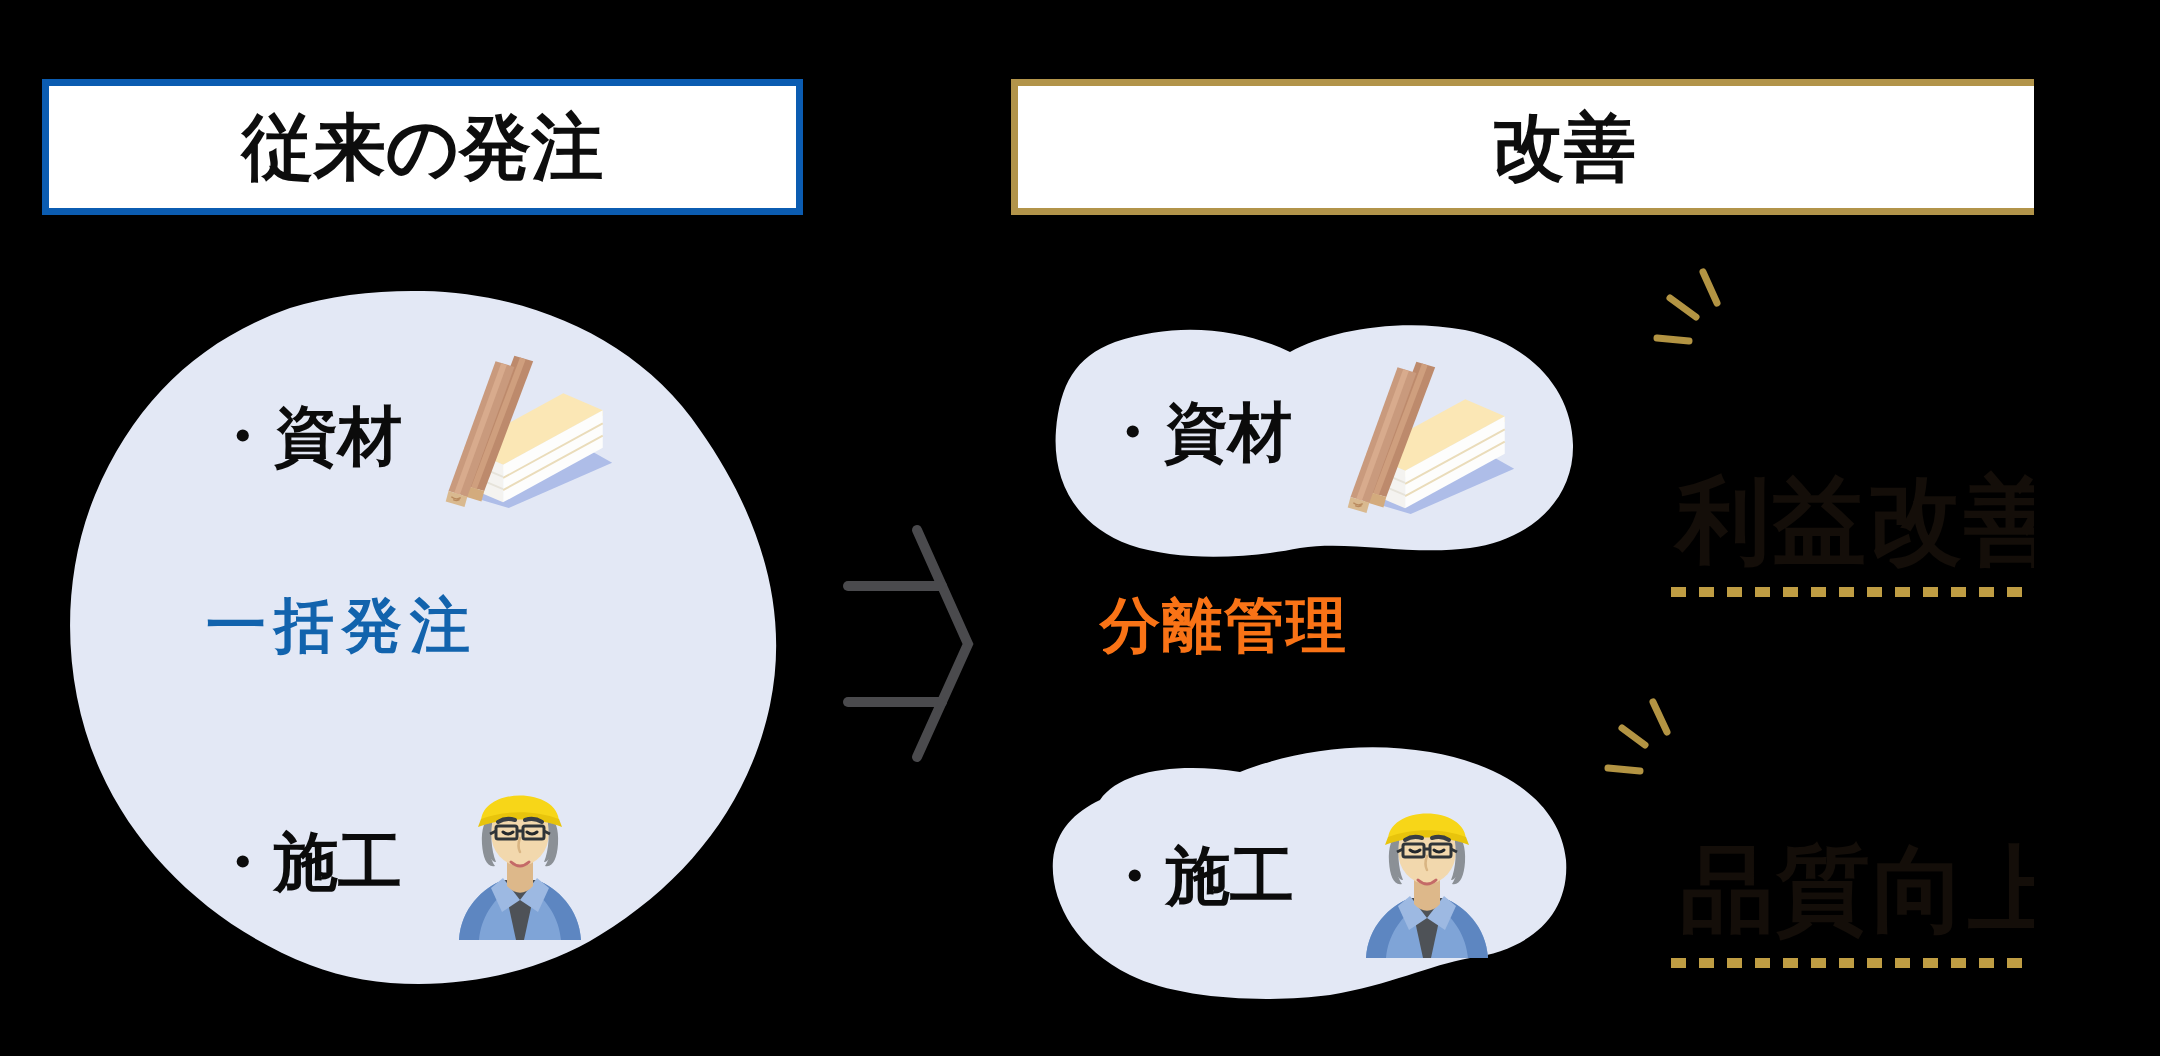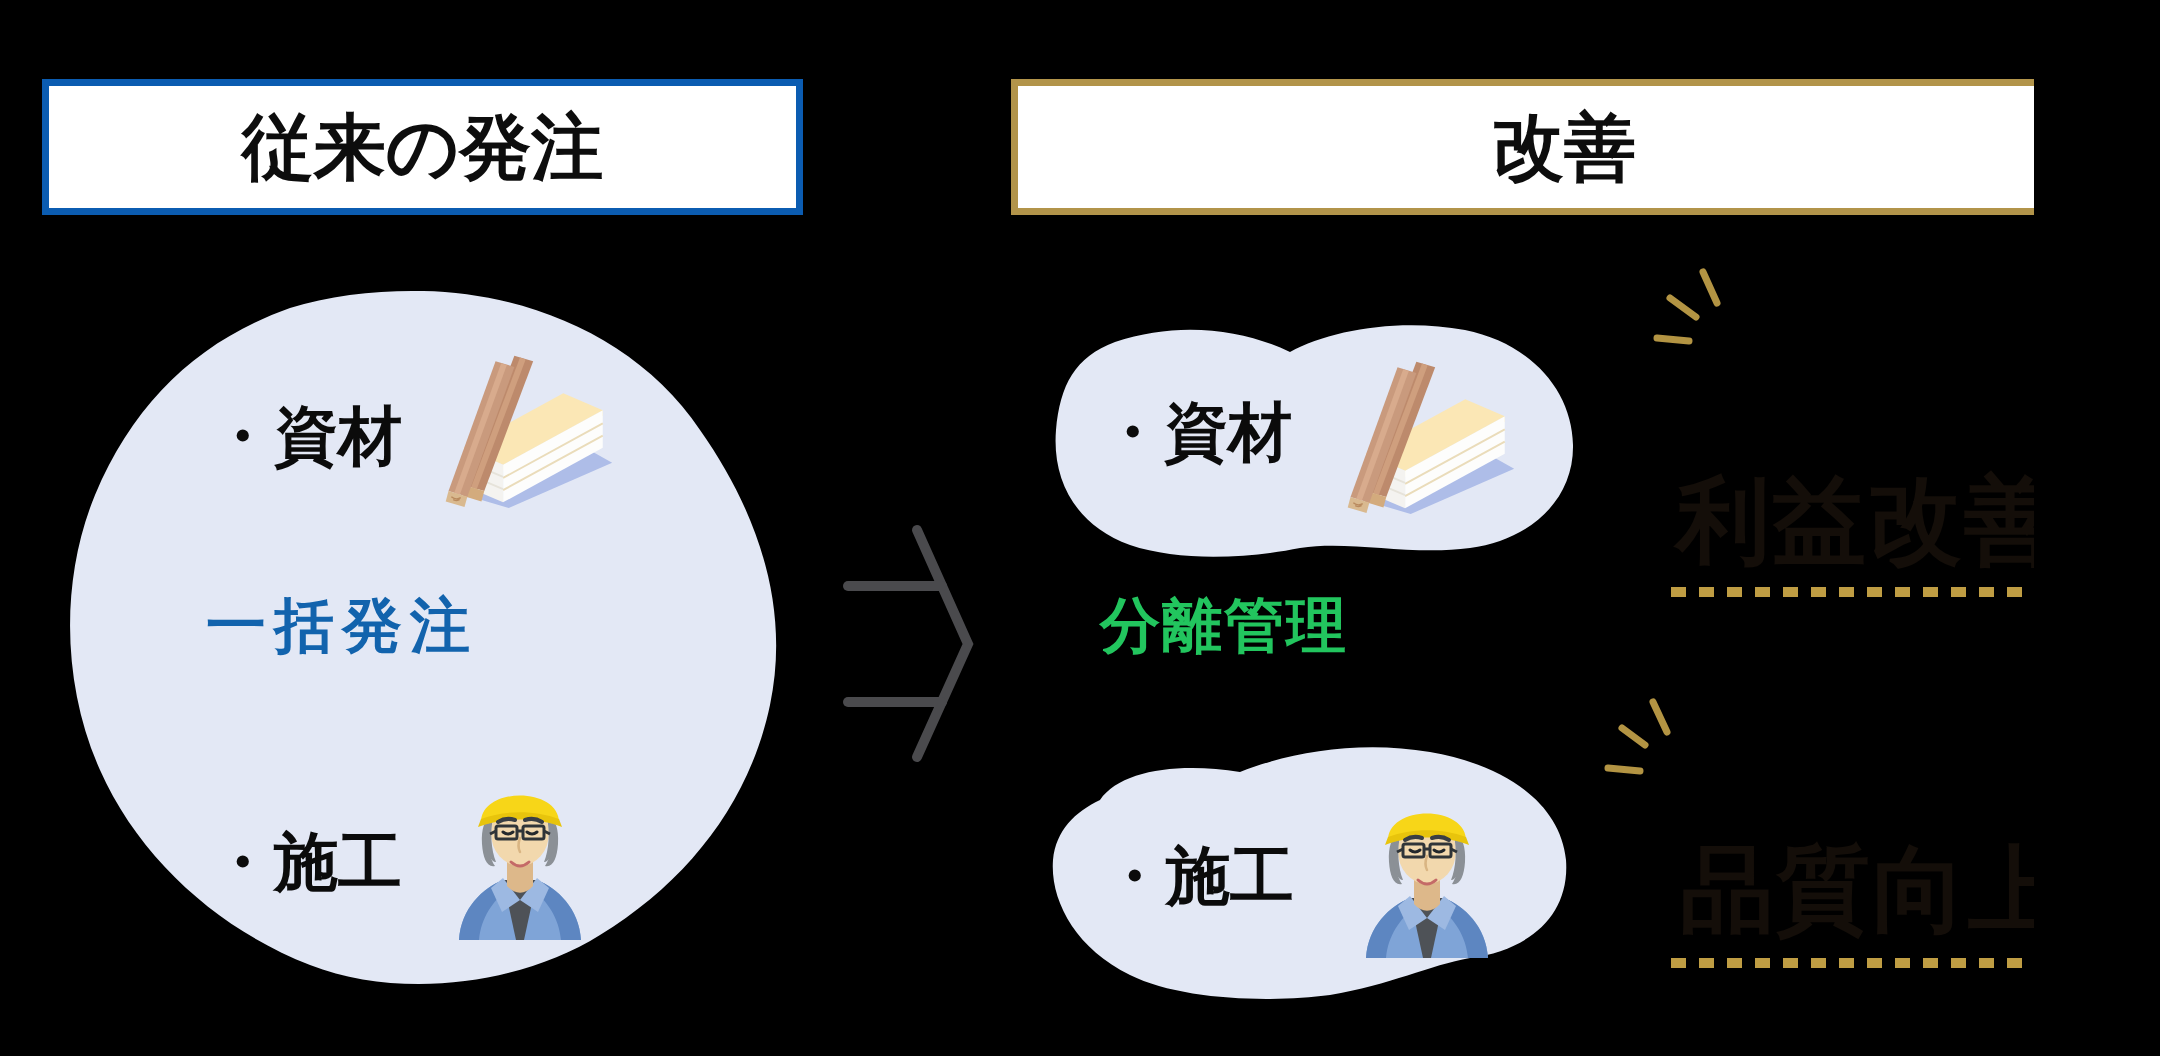--- a/index.html
+++ b/index.html
@@ -17,21 +17,21 @@
   .hdr-before{left:42px;width:761px;border:7px solid #0b5cb1;}
   .hdr-after{left:1011px;width:1106px;border:7px solid #b2944a;}
   .txt{position:absolute;z-index:3;line-height:1;white-space:nowrap;}
   .item{font-size:64px;font-weight:600;color:#0b0b0b;}
   .item-before-material{left:210px;top:404px;}
   .item-before-construction{left:210px;top:830px;}
   .item-after-material{left:1100px;top:400px;}
   .item-after-construction{left:1102px;top:844px;}
   .kw{font-size:60px;font-weight:800;}
   .kw-bulk{left:206px;top:596px;color:#1263ad;letter-spacing:8px;}
-  .kw-separate{left:1100px;top:596px;color:#22c55e;letter-spacing:2px;}
+  .kw-separate{left:1100px;top:596px;color:#f97316;letter-spacing:2px;}
   .benefit{font-size:94px;font-weight:800;color:#140e09;letter-spacing:2px;}
   .benefit-profit{left:1676px;top:474px;}
   .benefit-quality{left:1680px;top:843px;}
   .dash-underline{
     position:absolute;z-index:3;width:392px;height:10px;left:1671px;
     background:repeating-linear-gradient(90deg,#bf9d43 0,#bf9d43 15px,transparent 15px,transparent 28px);
   }
   .dash-underline-1{top:587px;}
   .dash-underline-2{top:958px;}
 </style>

